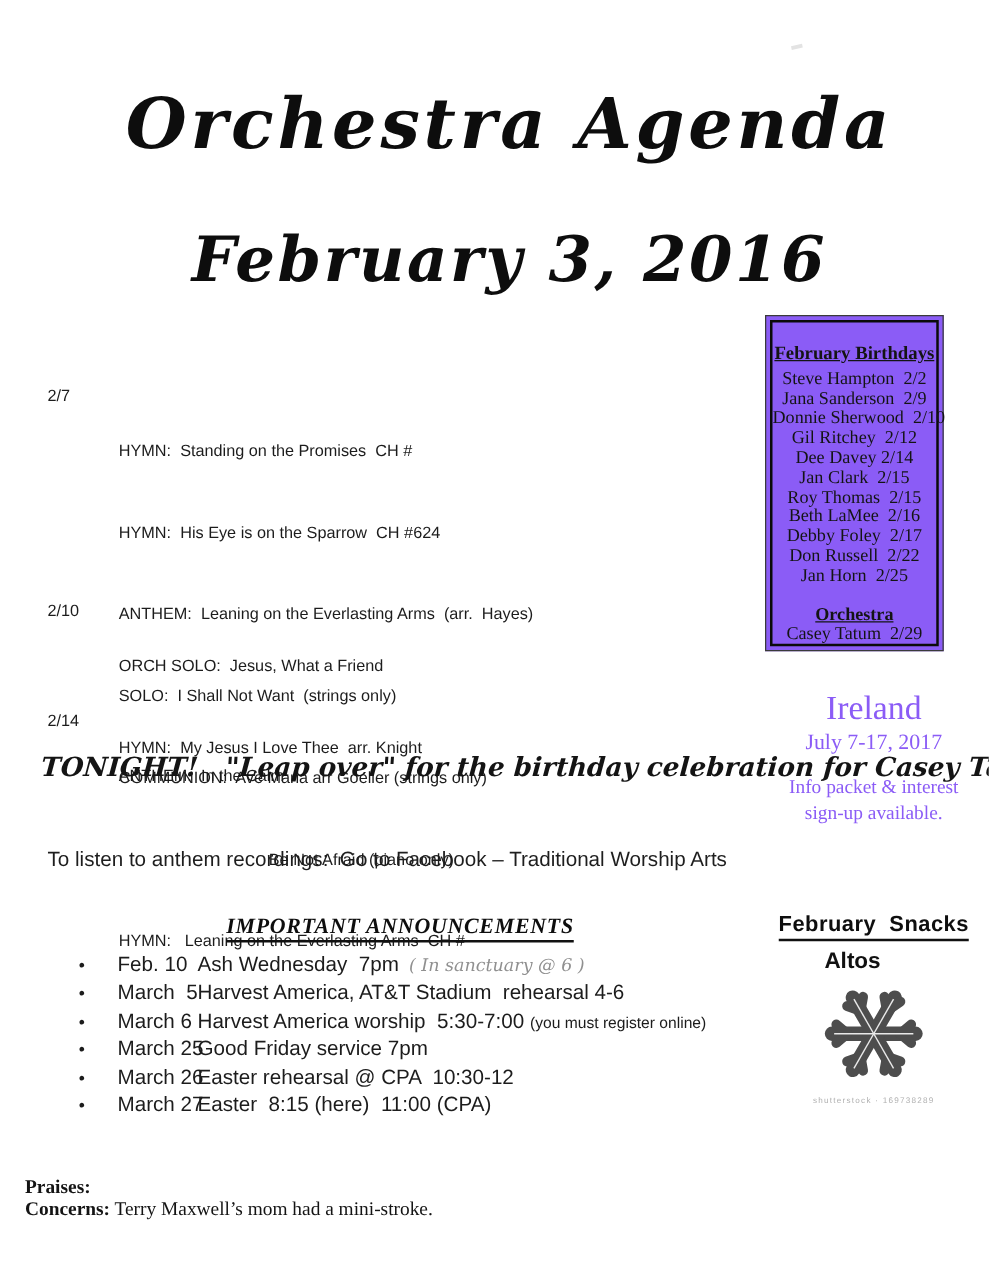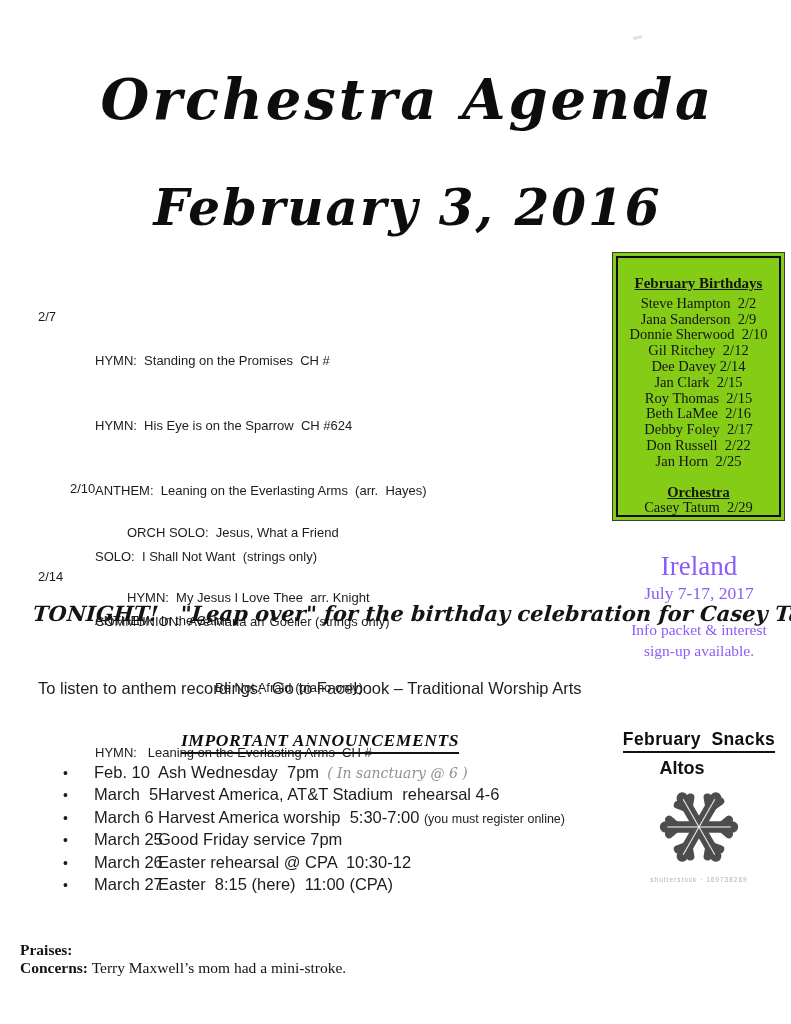--- a/index.html
+++ b/index.html
@@ -16,21 +16,21 @@
   .title   { top:66px;  font-size:56px; letter-spacing:3px; }
   .subtitle{ top:178px; font-size:50px; letter-spacing:2px; }
 
   .scan-artifact { position:absolute; left:633px; top:36px; width:9px; height:3px;
     background:#e3e3e3; transform:rotate(-12deg); }
 
   
   .sched { position:absolute; left:38px; display:flex; font-size:13px;
     line-height:21.8px; white-space:pre-wrap; color:#1c1c1c; }
   .sched .sdate { width:57px; flex:none; }
-  .blk1 { top:306px; } .blk2 { top:478px;margin-left:32px; } .blk3 { top:566px; }
+  .blk1 { top:306px; } .blk2 { top:478px; } .blk3 { top:566px; }
   .indent2 { margin-left:120px; }
 
   .tonight {
     position:absolute; left:33px; top:601px; width:600px;
     font-family:"DejaVu Serif", serif; font-style:italic; font-weight:bold;
     font-size:21px; color:#141414; white-space:pre; transform:skewX(-4deg);
   }
   .recordings { position:absolute; left:38px; top:679px; font-size:16.5px; white-space:pre-wrap; }
 
   
@@ -43,22 +43,22 @@
   .bullets { position:absolute; left:63px; top:763px; font-size:16.5px; color:#1c1c1c; }
   .b-item { display:flex; align-items:baseline; height:22.4px; }
   .b-dot  { width:31px; flex:none; font-size:14px; }
   .b-date { width:64px; flex:none; white-space:pre; }
   .b-text { white-space:pre-wrap; }
   .b-small{ font-size:12.5px; white-space:pre; }
   .b-hand { font-family:"DejaVu Serif", serif; font-style:italic; color:#909090;
     font-size:14px; margin-left:8px; white-space:pre; }
 
   
-  .birthday-box { position:absolute; left:612px; top:252px; width:173px; height:269px;
-    box-sizing:border-box; border:1.5px solid #3a3a3a; padding:3px; background:#84cc16; }
+  .birthday-box { position:absolute; left:612px; top:252px; width:143px; height:269px;
+    box-sizing:border-box; border:1.5px solid #3a3a3a; padding:3px; background:#8b5cf6; }
   .birthday-inner { width:100%; height:100%; box-sizing:border-box;
     border:2.5px solid #0b0b0b; text-align:center; padding-top:18px;
     font-family:"Liberation Serif", serif; font-size:14.5px; line-height:15.8px; color:#141414; }
   .bb-head { font-weight:bold; text-decoration:underline; font-size:15px; margin-bottom:4px; white-space:pre; }
   .bb-name { white-space:pre; }
   .bb-orch-head { margin-top:15px; font-weight:bold; text-decoration:underline; white-space:pre; }
 
   
   .ireland { position:absolute; left:606px; top:551px; width:186px; text-align:center;
     font-family:"Liberation Serif", serif; color:#8b5cf6; }

